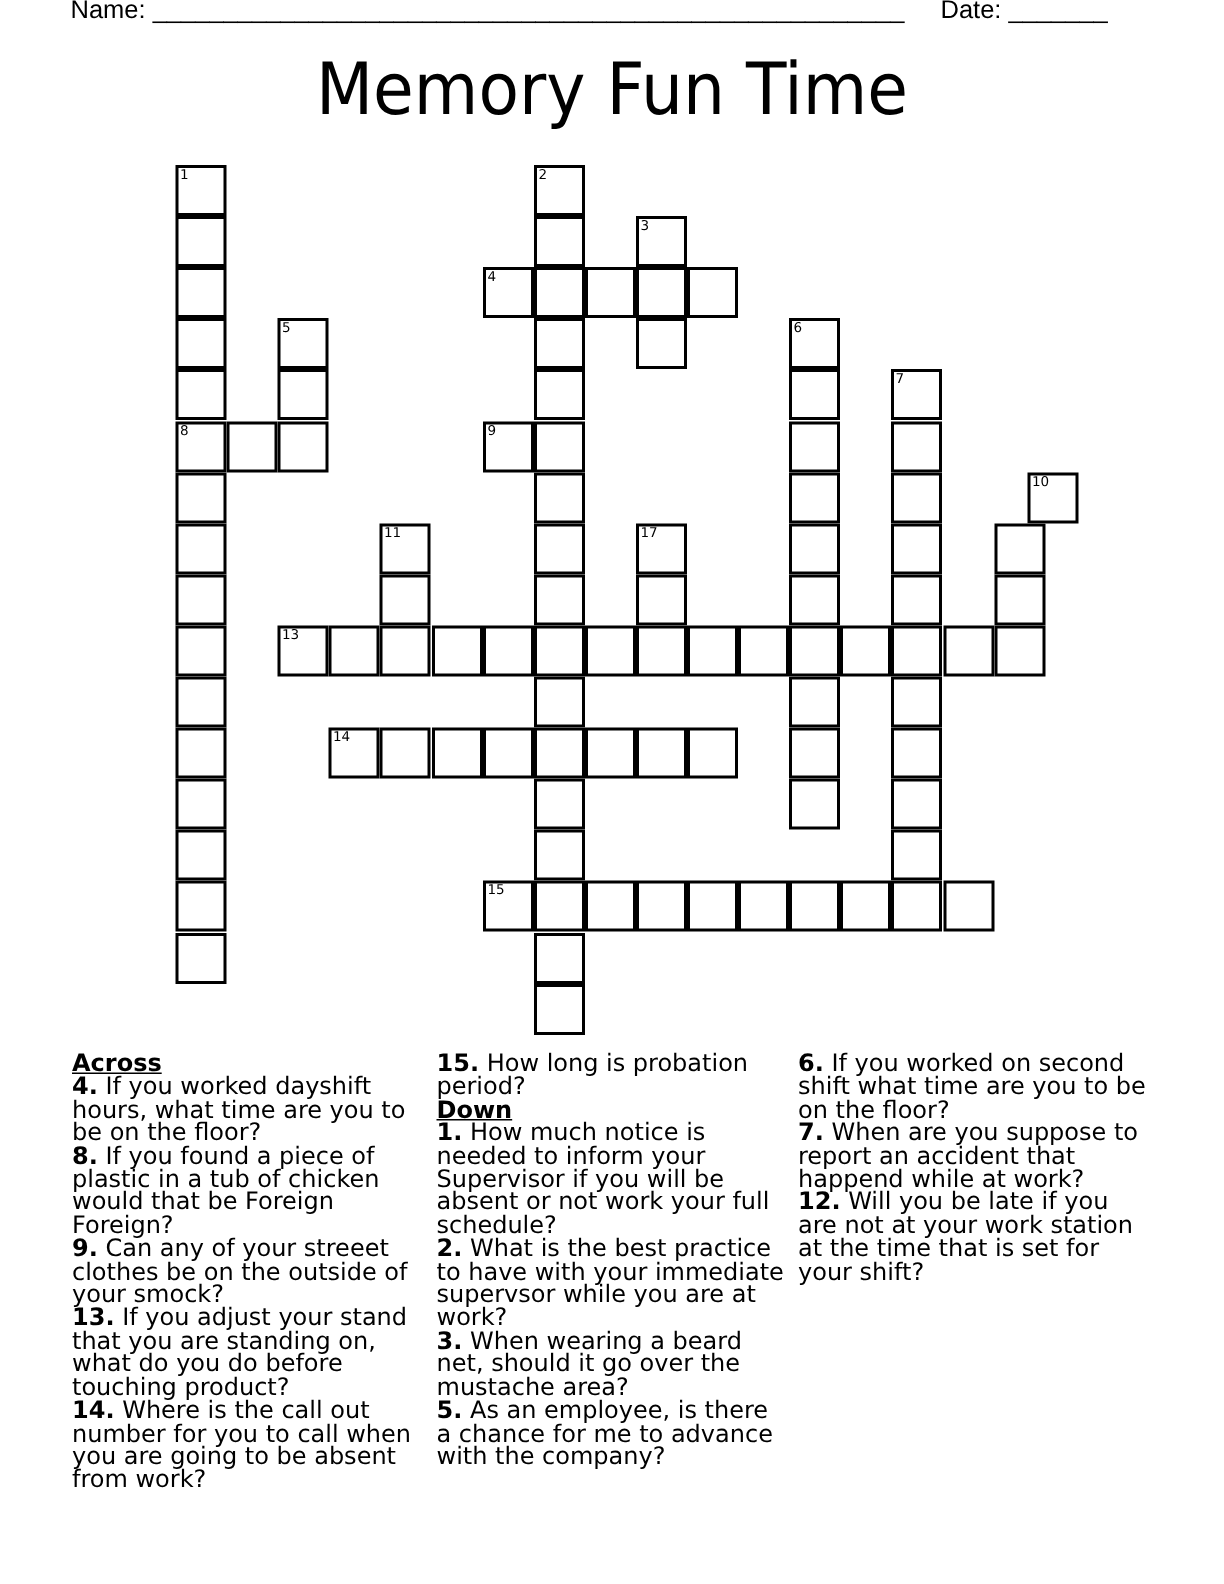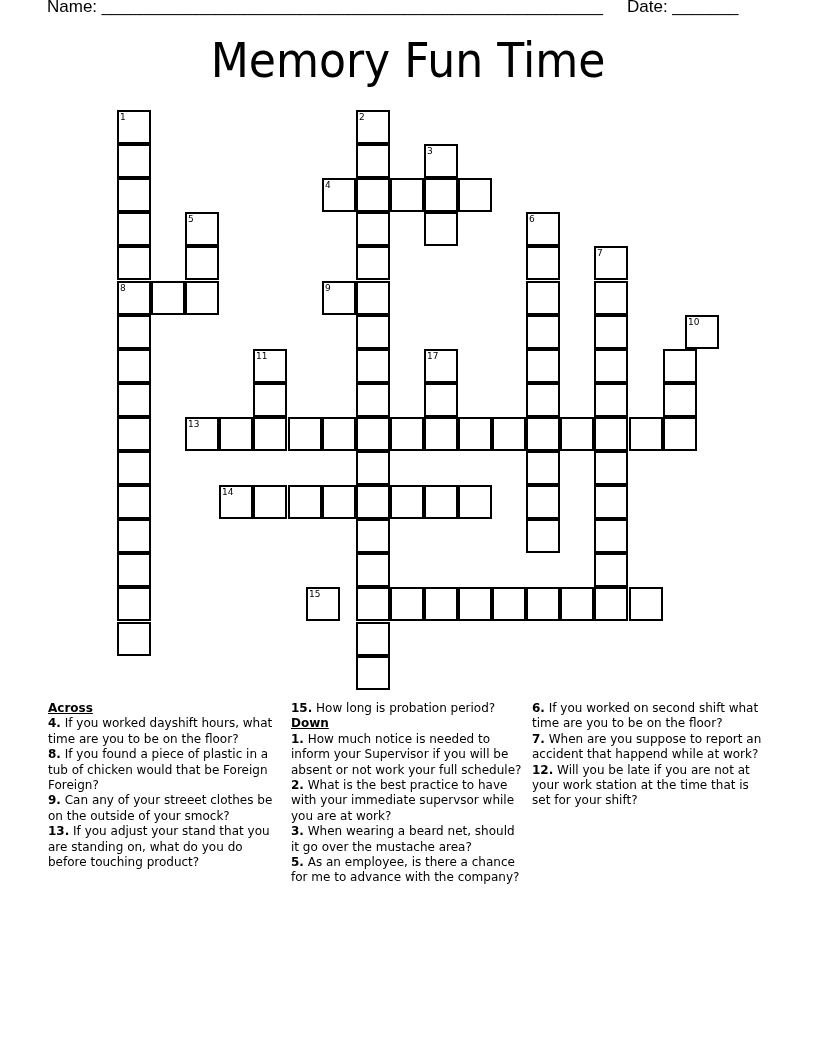--- a/index.html
+++ b/index.html
@@ -5,21 +5,21 @@
   html, body { margin:0; padding:0; background:#fff; }
   body { width:816px; height:1056px; position:relative; overflow:hidden; color:#000; }
   .hdr { position:absolute; top:-3px; font-family:"Liberation Sans", sans-serif; font-size:17px; }
   .hdr-name { left:47px; }
   .hdr-date { left:627px; }
   .title { position:absolute; top:30px; left:0; width:816px; text-align:center;
            font-family:"DejaVu Sans", sans-serif; font-size:48px; line-height:60px; transform:scaleX(0.92); }
   #grid { position:absolute; left:0; top:0; width:816px; height:700px; }
   .cell { position:absolute; width:34px; height:34px; box-sizing:border-box; border:2px solid #000; background:#fff; }
   .cell .num { position:absolute; left:1px; top:0px; font-family:"DejaVu Sans", sans-serif; font-size:9px; line-height:10px; }
-  .clues { position:absolute; top:701px; width:232px; font-family:"DejaVu Sans", sans-serif; font-size:12px; line-height:15.4px; }
+  .clues { position:absolute; top:701px; width:232px; font-family:"DejaVu Sans", sans-serif; font-size:16px; line-height:15.4px; }
   .col1 { left:48px; } .col2 { left:291px; } .col3 { left:532px; }
   .sec { font-weight:bold; text-decoration:underline; }
   .clue b { font-weight:bold; }
 </style>
 </head>
 <body>
 
 <div class="hdr hdr-name">Name: _____________________________________________________</div>
 <div class="hdr hdr-date">Date: _______</div>
 <div class="title">Memory Fun Time</div>
@@ -137,38 +137,39 @@
     <div class="cell" style="left: 629px; top: 417px;"></div>
     <div class="cell" style="left: 219px; top: 485px;">
       <span class="num">14</span>
     </div>
     <div class="cell" style="left: 253px; top: 485px;"></div>
     <div class="cell" style="left: 288px; top: 485px;"></div>
     <div class="cell" style="left: 322px; top: 485px;"></div>
     <div class="cell" style="left: 390px; top: 485px;"></div>
     <div class="cell" style="left: 424px; top: 485px;"></div>
     <div class="cell" style="left: 458px; top: 485px;"></div>
-    <div class="cell" style="left: 306px; top: 587px;">
+    <div class="cell" style="left: 322px; top: 587px;">
       <span class="num">15</span>
     </div>
     <div class="cell" style="left: 390px; top: 587px;"></div>
     <div class="cell" style="left: 424px; top: 587px;"></div>
     <div class="cell" style="left: 458px; top: 587px;"></div>
     <div class="cell" style="left: 492px; top: 587px;"></div>
     <div class="cell" style="left: 526px; top: 587px;"></div>
     <div class="cell" style="left: 560px; top: 587px;"></div>
     <div class="cell" style="left: 629px; top: 587px;"></div>
   </div>
 
 <div class="clues col1">
   <div class="sec">Across</div>
   <div class="clue"><b>4.</b><span> If you worked dayshift hours, what time are you to be on the floor?</span></div>
   <div class="clue"><b>8.</b><span> If you found a piece of plastic in a tub of chicken would that be Foreign Foreign?</span></div>
   <div class="clue"><b>9.</b><span> Can any of your streeet clothes be on the outside of your smock?</span></div>
   <div class="clue"><b>13.</b><span> If you adjust your stand that you are standing on, what do you do before touching product?</span></div>
+  <div class="clue"><b>14.</b><span> Where is the call out number for you to call when you are going to be absent from work?</span></div>
 </div>
 
 <div class="clues col2">
   <div class="clue"><b>15.</b><span> How long is probation period?</span></div>
   <div class="sec">Down</div>
   <div class="clue"><b>1.</b><span> How much notice is needed to inform your Supervisor if you will be absent or not work your full schedule?</span></div>
   <div class="clue"><b>2.</b><span> What is the best practice to have with your immediate supervsor while you are at work?</span></div>
   <div class="clue"><b>3.</b><span> When wearing a beard net, should it go over the mustache area?</span></div>
   <div class="clue"><b>5.</b><span> As an employee, is there a chance for me to advance with the company?</span></div>
 </div>

